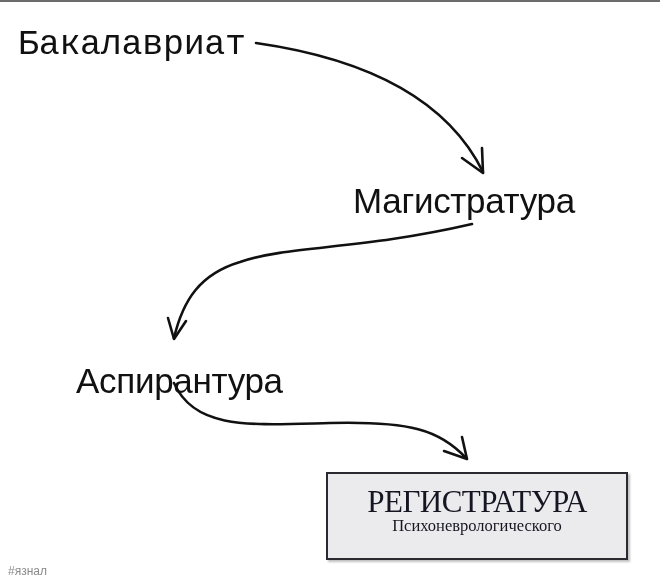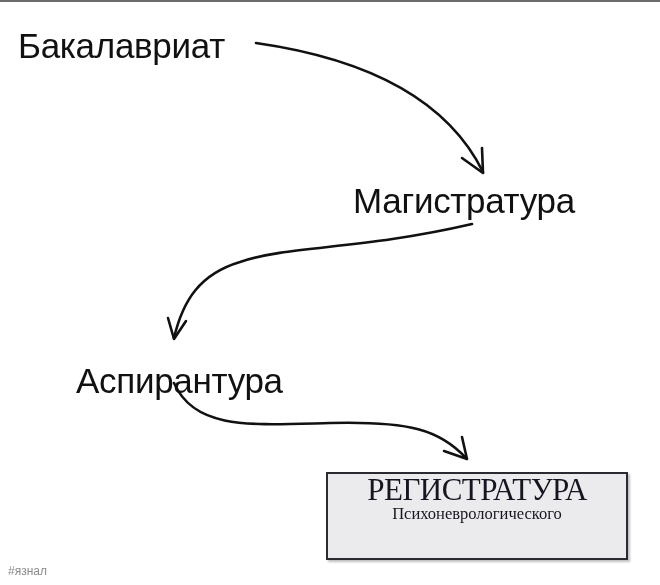--- a/index.html
+++ b/index.html
@@ -6,31 +6,31 @@
   body {
     width: 660px; height: 585px; position: relative; overflow: hidden;
     background: #ffffff;
     font-family: "Liberation Sans", sans-serif;
   }
   .top-border { position: absolute; left: 0; top: 0; width: 660px; height: 2px; background: #6b6b6b; }
   .label {
     position: absolute; color: #111111; font-family: "Liberation Sans", sans-serif;
     font-size: 35px; line-height: 1; white-space: nowrap; letter-spacing: -0.3px;
   }
-  #lbl-bak { left: 18px; top: 28px; }
+  #lbl-bak { left: 18px; top: 28px; font-family: Liberation Mono, monospace; }
   #lbl-mag { left: 353px; top: 183px; }
   #lbl-asp { left: 62px; top: 363px; margin-left: 14px; }
   svg.arrows { position: absolute; left: 0; top: 0; }
   .sign {
     position: absolute; left: 326px; top: 472px; width: 302px; height: 88px;
     background: #ebebed; border: 2px solid #2a2a30; box-sizing: border-box;
     box-shadow: 2px 2px 2px rgba(0,0,0,0.25);
     text-align: center; font-family: "Liberation Serif", serif; color: #161622;
   }
-  .sign-title { font-size: 31px; line-height: 1; letter-spacing: -0.5px; }
+  .sign-title { font-size: 31px; line-height: 1; margin-top: 12px; letter-spacing: -0.5px; }
   .sign-sub { font-size: 16.5px; line-height: 18px; margin-top: 0; }
   .hashtag {
     position: absolute; left: 8px; top: 564px; font-size: 12px; color: #8a8a8a;
     font-family: Liberation Sans, sans-serif;
   }
 </style>
 </head>
 <body>
 
 <div class="top-border"></div>

